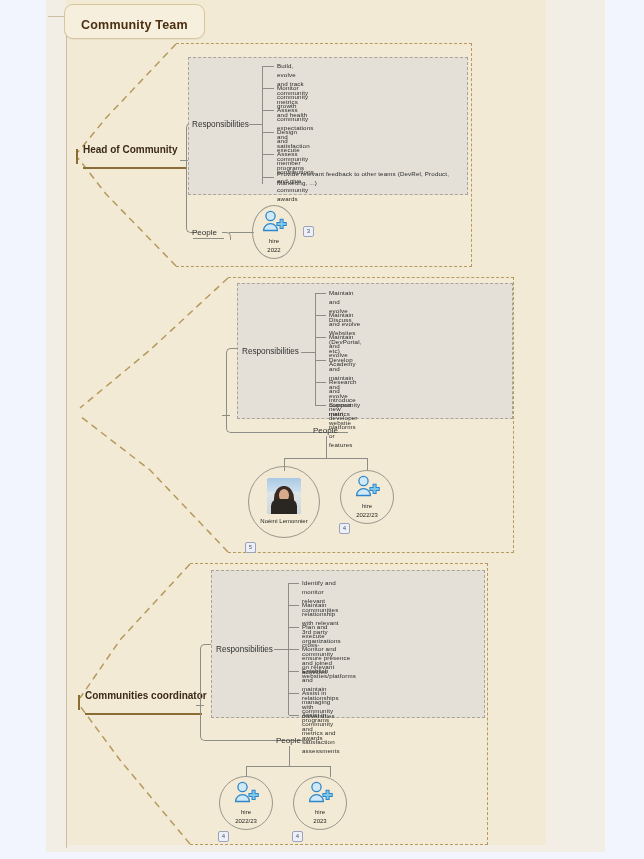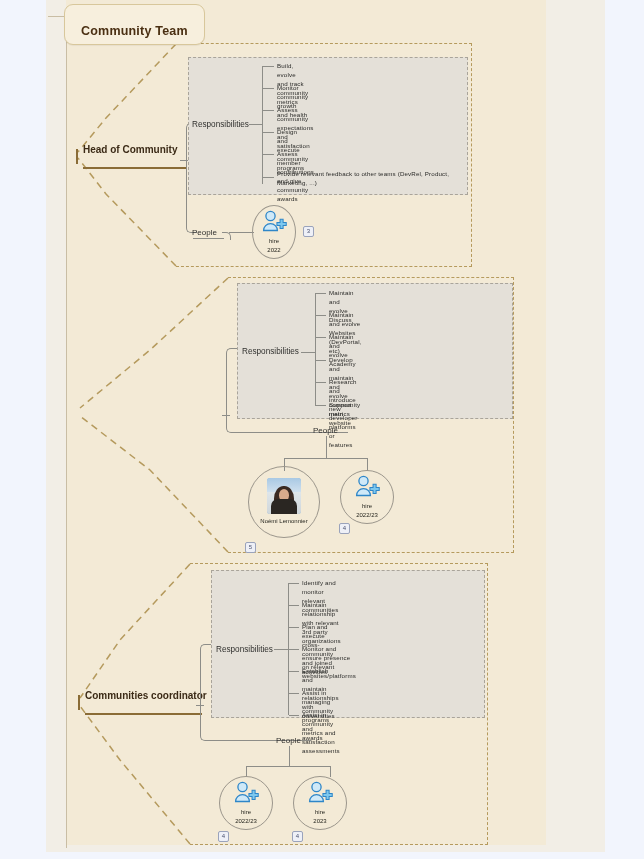--- a/index.html
+++ b/index.html
@@ -27,21 +27,21 @@
 
   
   .spine{
     position:absolute;left:66px;top:8px;width:1px;height:840px;
     background:#c9bda4;
   }
 
   
   .title-pill{
     position:absolute;left:64px;top:4px;
-    padding:19px 16px 6px 16px;
+    padding:13px 16px 6px 16px;
     background:#f7efdd;
     border:1px solid #d8c79b;
     border-radius:9px;
     box-shadow:0 1px 1px rgba(0,0,0,.05);
     font-size:12.5px;font-weight:bold;color:#4a2f12;
     letter-spacing:.2px;
     z-index:6;
   }
   .title-stub{
     position:absolute;left:48px;top:16px;width:18px;height:1px;

